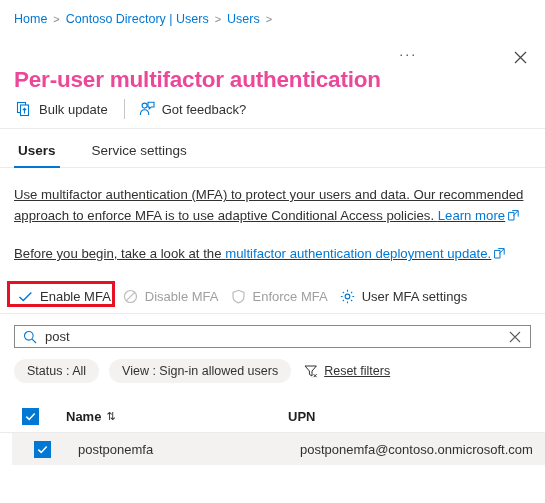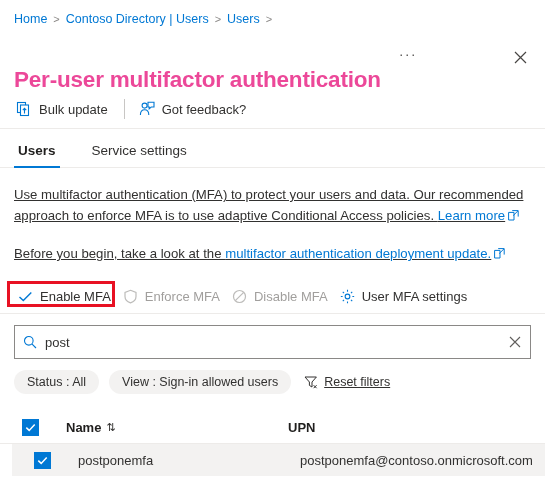--- a/index.html
+++ b/index.html
@@ -196,21 +196,21 @@
     width: 108px;
     height: 26px;
     border: 3px solid #e81123;
     box-sizing: border-box;
     pointer-events: none;
   }
 
   
   .search-wrap {
     margin: 11px 14px 0 14px;
-    height: 34px;
+    height: 23px;
     border: 1px solid #8a8886;
     display: flex;
     align-items: center;
     background: #fff;
     box-sizing: border-box;
   }
   .search-icon {
     width: 30px;
     display: flex;
     align-items: center;
@@ -424,34 +424,34 @@
         <svg width="15" height="15" viewBox="0 0 15 15" aria-hidden="true">
           <path d="M1.5 8 L5.3 11.6 L13.3 3.4" stroke="#0078d4" stroke-width="1.4" fill="none"></path>
         </svg>
       </span>
       <span>Enable MFA</span>
     </div>
 
     <div class="action disabled">
       <span class="a-icon">
         <svg width="15" height="15" viewBox="0 0 15 15" aria-hidden="true">
-          <path d="M7.5 1.3 L13 3.4 V7.6 C13 10.8 10.6 12.9 7.5 13.8 C4.4 12.9 2 10.8 2 7.6 V3.4 Z" fill="none" stroke="#bdbcba" stroke-width="1.2"></path>
-        </svg>
-      </span>
-      <span>Enforce MFA</span>
+          <circle cx="7.5" cy="7.5" r="6" fill="none" stroke="#bdbcba" stroke-width="1.2"></circle>
+          <path d="M3.3 11.7 L11.7 3.3" stroke="#bdbcba" stroke-width="1.2"></path>
+        </svg>
+      </span>
+      <span>Disable MFA</span>
     </div>
 
     <div class="action disabled">
       <span class="a-icon">
         <svg width="15" height="15" viewBox="0 0 15 15" aria-hidden="true">
-          <circle cx="7.5" cy="7.5" r="6" fill="none" stroke="#bdbcba" stroke-width="1.2"></circle>
-          <path d="M3.3 11.7 L11.7 3.3" stroke="#bdbcba" stroke-width="1.2"></path>
-        </svg>
-      </span>
-      <span>Disable MFA</span>
+          <path d="M7.5 1.3 L13 3.4 V7.6 C13 10.8 10.6 12.9 7.5 13.8 C4.4 12.9 2 10.8 2 7.6 V3.4 Z" fill="none" stroke="#bdbcba" stroke-width="1.2"></path>
+        </svg>
+      </span>
+      <span>Enforce MFA</span>
     </div>
 
     <div class="action">
       <span class="a-icon">
         <svg width="15" height="15" viewBox="0 0 16 16" aria-hidden="true">
           <g fill="none" stroke="#0078d4" stroke-width="1.15">
             <circle cx="8" cy="8" r="2.5"></circle>
             <path d="M8 0.9 V2.8 M8 13.2 V15.1 M0.9 8 H2.8 M13.2 8 H15.1 M2.95 2.95 L4.3 4.3 M11.7 11.7 L13.05 13.05 M13.05 2.95 L11.7 4.3 M4.3 11.7 L2.95 13.05"></path>
           </g>
         </svg>

